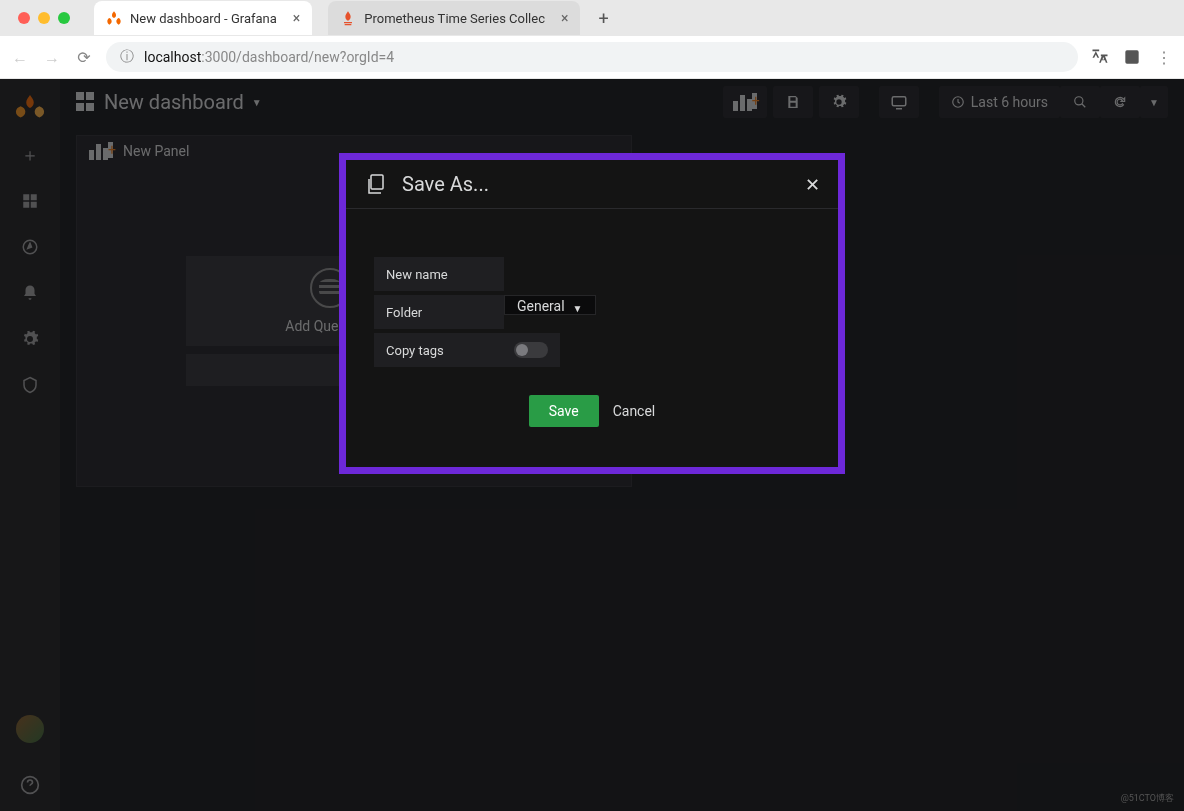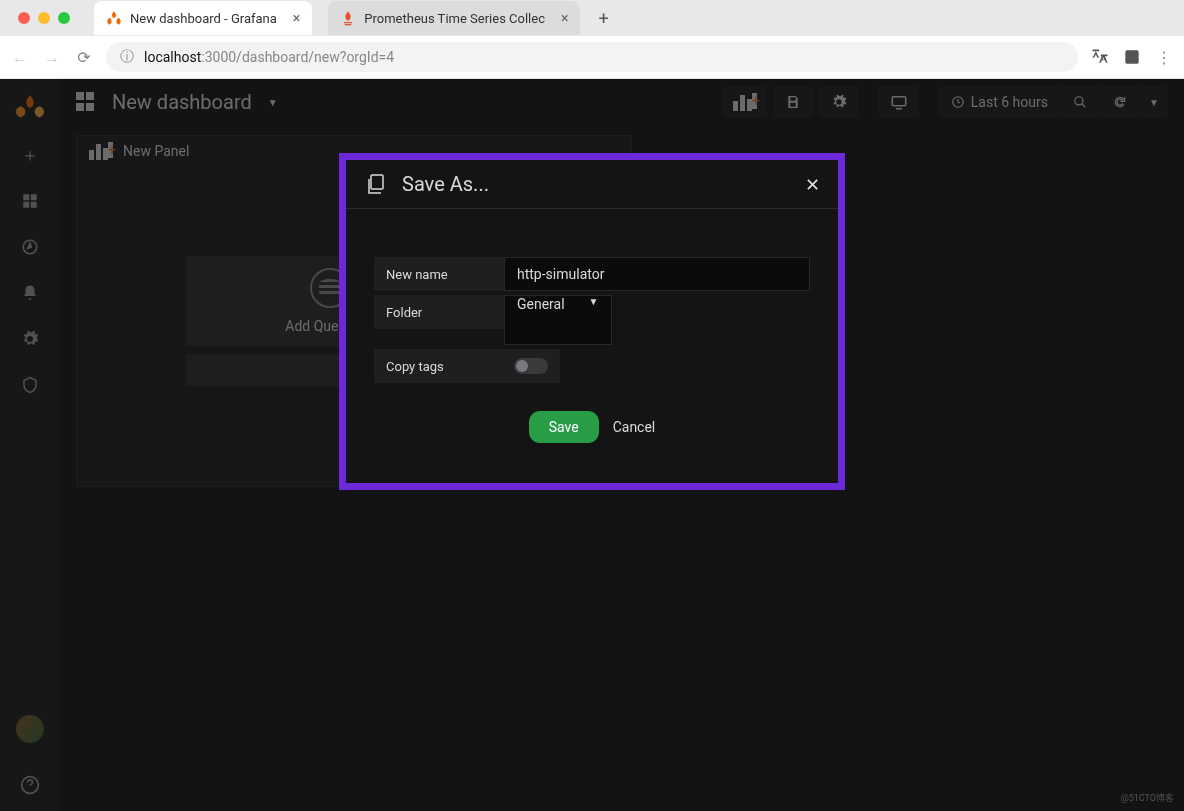--- a/index.html
+++ b/index.html
@@ -31,21 +31,21 @@
 
 .app { display: flex; height: calc(811px - 79px); background: #161719; position: relative; }
 .sidebar { width: 60px; background: #1f1f20; display: flex; flex-direction: column; align-items: center; padding-top: 14px; gap: 18px; }
 .sb-icon { width: 28px; height: 28px; display:flex; align-items:center; justify-content:center; color: #a0a0a0; font-size: 18px; cursor:pointer; }
 .grafana-logo { width: 30px; height: 30px; }
 .sb-spacer { flex: 1; }
 .sb-avatar { width: 28px; height: 28px; border-radius: 50%; background: linear-gradient(135deg,#8a5a2a,#3a6a3a); margin-bottom: 10px; }
 
 .main { flex: 1; background: #161719; }
 .topbar { display: flex; align-items: center; height: 46px; padding: 0 16px; gap: 10px; }
-.dashboard-title { display: flex; align-items: center; gap: 16px; color: #d8d9da; font-size: 20px; }
+.dashboard-title { display: flex; align-items: center; gap: 8px; color: #d8d9da; font-size: 20px; }
 .tb-dash-icon { width: 20px; height: 20px; display:flex; gap:2px; flex-wrap:wrap; }
 .tb-dash-icon span { width: 8px; height: 8px; background: #d8d9da; }
 .topbar-right { margin-left: auto; display: flex; align-items: center; gap: 6px; }
 .tb-btn { background: #212124; border-radius: 3px; height: 32px; min-width: 40px; display: flex; align-items: center; justify-content: center; color: #d8d9da; font-size: 14px; cursor: pointer; padding: 0 10px; gap: 6px; }
 .tb-btn.tv { margin-left: 14px; margin-right: 14px; }
 .time-picker { display: flex; align-items: center; }
 .time-picker .tb-btn { margin: 0; }
 .time-picker .time-range { padding: 0 12px; justify-content: center; }
 
 .workspace { padding: 10px 16px; }
@@ -68,26 +68,26 @@
 
 .overlay { position: absolute; inset: 0; background: rgba(16,16,18,0.55); display: flex; justify-content: center; align-items: flex-start; padding-top: 74px; }
 .modal { width: 506px; background: #141414; border: 7px solid #6d28d9; }
 .modal-header { display: flex; align-items: center; gap: 14px; padding: 12px 18px; border-bottom: 1px solid #2a2a2d; color: #d8d9da; font-size: 20px; }
 .modal-close { margin-left: auto; font-size: 18px; color: #d8d9da; cursor: pointer; }
 .modal-body { padding: 48px 28px 12px 28px; }
 .form-row { display: flex; margin-bottom: 4px; }
 .form-label { width: 130px; background: #1f1f22; color: #d8d9da; font-size: 13px; display: flex; align-items:center; padding: 0 12px; height: 34px; }
 .form-field { flex: 1; height: 34px; }
 .form-field input { width: 100%; height: 100%; background: #0b0b0c; border: 1px solid #262628; color: #d8d9da; padding: 0 12px; font-size: 14px; }
-.form-select { display: inline-flex; align-items: flex-start; background: #0b0b0c; border: 1px solid #262628; color: #d8d9da; height: 50px; padding: 0 12px; gap: 24px; font-size: 14px; cursor:pointer; }
+.form-select { display: inline-flex; align-items: flex-end; background: #0b0b0c; border: 1px solid #262628; color: #d8d9da; height: 20px; padding: 0 12px; gap: 8px; font-size: 14px; cursor:pointer; }
 .form-toggle { height: 34px; display: flex; align-items: center; padding: 0 10px; background: #1f1f22; width: 56px; }
 .toggle-track { width: 34px; height: 16px; background: #3a3a3d; border-radius: 10px; position: relative; }
 .toggle-knob { position: absolute; left: 2px; top: 2px; width: 12px; height: 12px; background: #7a7a7e; border-radius: 50%; }
 .modal-actions { display: flex; justify-content: center; gap: 14px; padding: 24px 0 28px 0; }
-.btn-save { background: #299c46; color: #fff; border: none; height: 32px; padding: 0 20px; border-radius: 11px; font-size: 14px; cursor:pointer; }
+.btn-save { background: #299c46; color: #fff; border: none; height: 32px; padding: 0 20px; border-radius: 2px; font-size: 14px; cursor:pointer; }
 .btn-cancel { background: transparent; color: #d8d9da; border: none; font-size: 14px; cursor: pointer; }
 .chevron { font-size: 10px; }
 .watermark { position: absolute; bottom: 6px; right: 10px; font-size: 9px; color: #555; }
 </style>
 </head>
 <body>
 
 <div class="browser-chrome">
   <div class="tab-bar">
     <div class="traffic-lights">
@@ -286,21 +286,20 @@
         <svg viewBox="0 0 24 24" width="24" height="24" fill="none" stroke="#d8d9da" stroke-width="1.5">
             <rect x="7" y="3" width="12" height="14" rx="1"></rect>
             <path d="M5 7v14h12"></path>
           </svg>
         <span>Save As...</span>
         <span class="modal-close">✕</span>
       </div>
       <div class="modal-body">
         <div class="form-row">
           <div class="form-label">New name</div>
-          <div class="form-field"><input type="text" value="http-simulator" style=""></div>
         </div>
         <div class="form-row">
           <div class="form-label">Folder</div>
           <div class="form-select">
             <span>General</span>
             <span class="chevron">▼</span>
           </div>
         </div>
         <div class="form-row">
           <div class="form-label">Copy tags</div>

